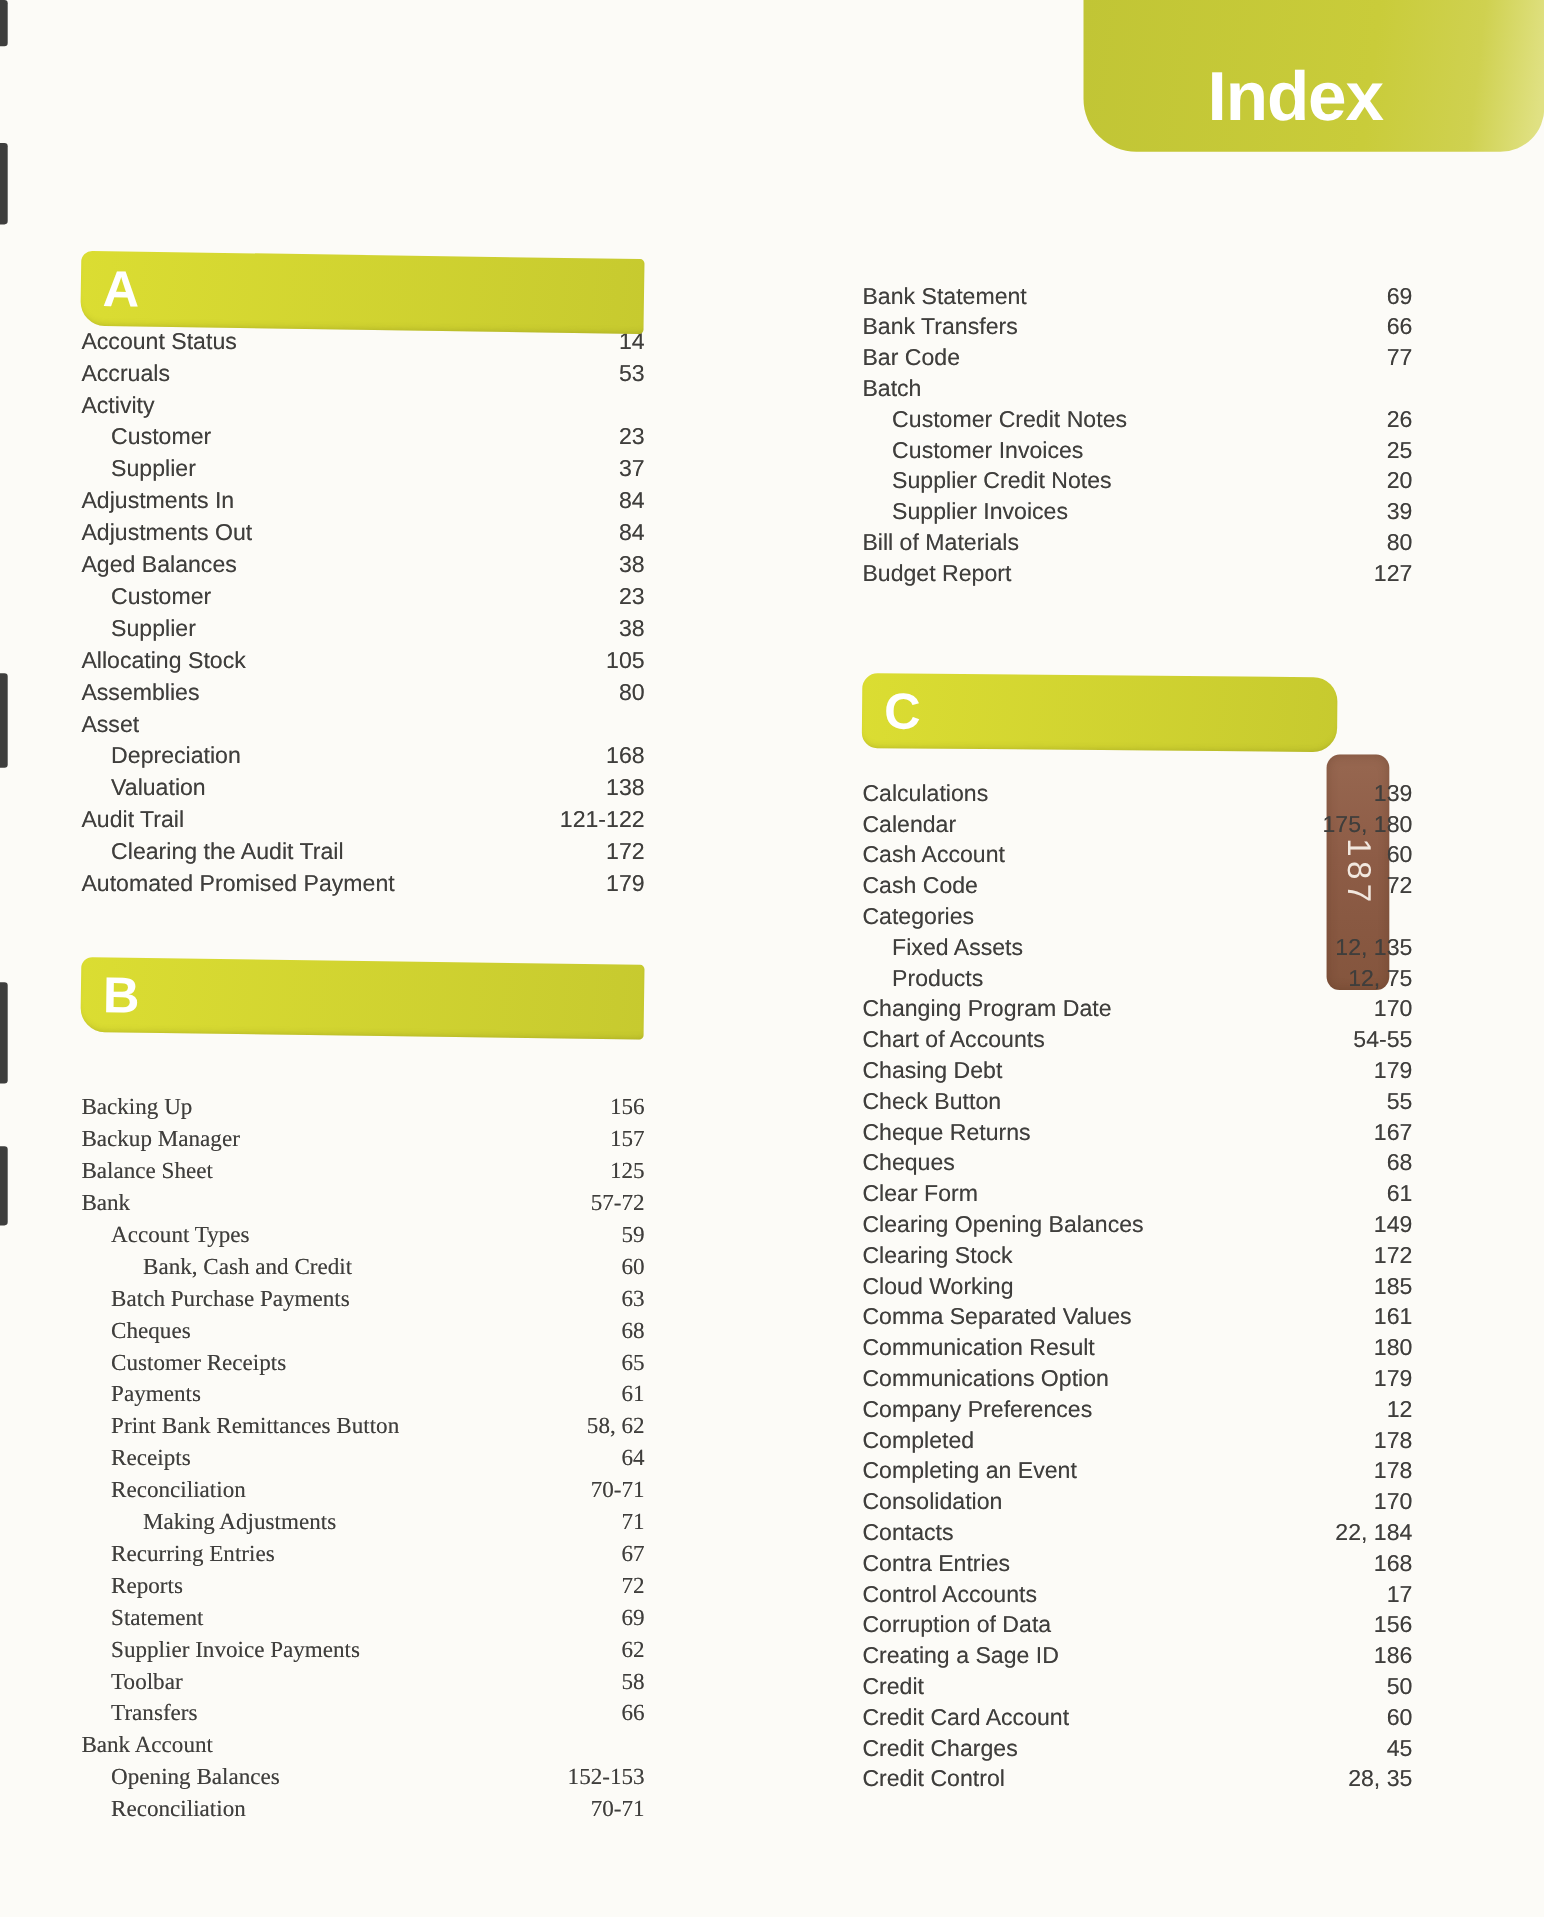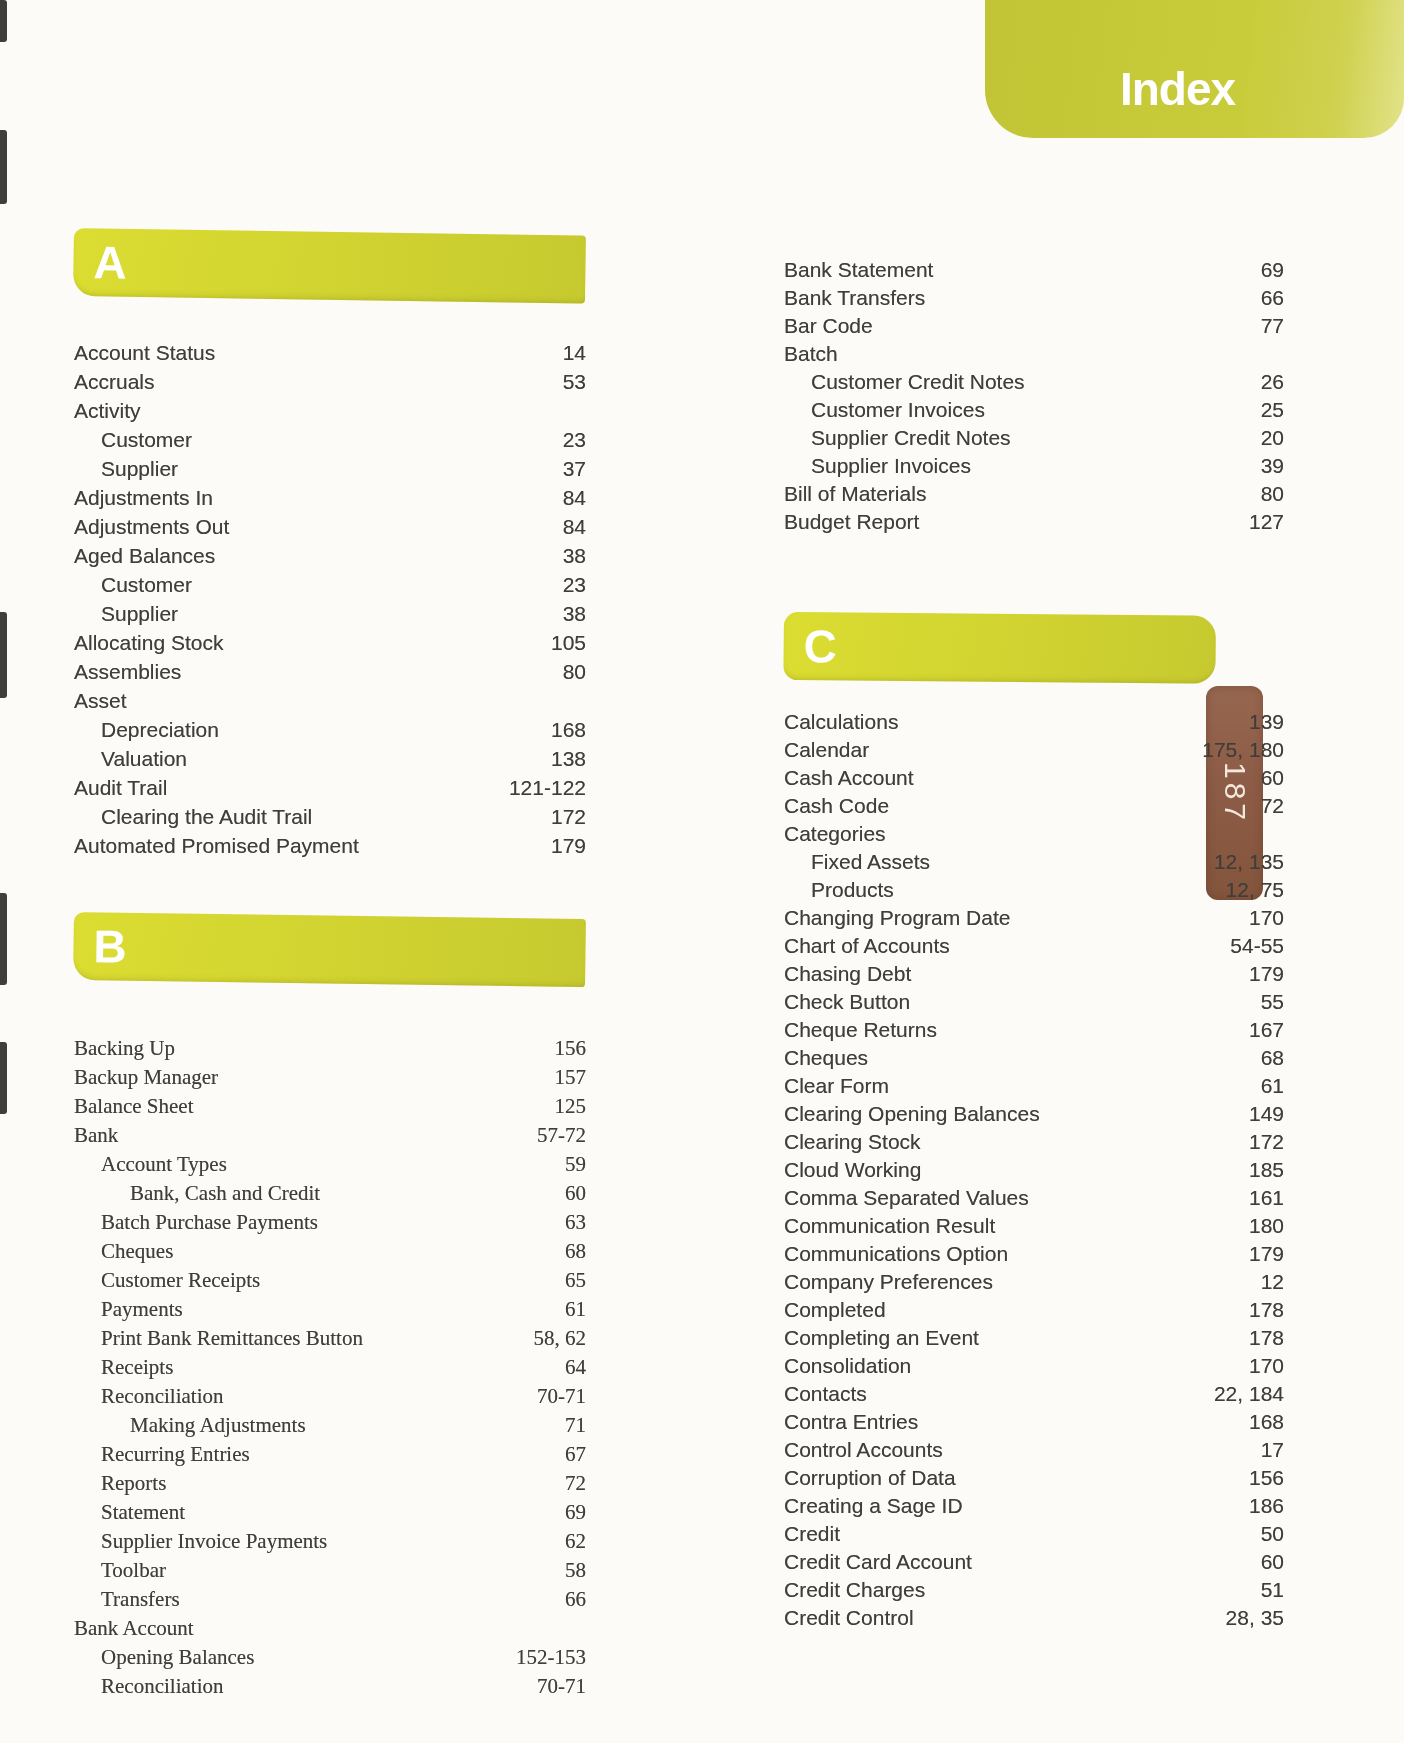--- a/index.html
+++ b/index.html
@@ -18,21 +18,21 @@
   .edge-mark.m4{top:1042px;height:72px;}
   
   .index-banner{
     position:absolute;left:985px;top:-6px;width:419px;height:144px;
     border-radius:0 0 40px 48px;
     background:linear-gradient(97deg,var(--indexBanner,#c1c535) 0%,#c9cc3a 62%,#cfd150 84%,#e0e183 98%);
     display:flex;align-items:center;justify-content:center;
     box-sizing:border-box;padding-right:34px;padding-top:10px;
   }
   .index-banner .title{
-    color:#fff;font-size:46px;font-weight:bold;letter-spacing:-1px;line-height:1;margin-top:35px;
+    color:#fff;font-size:63px;font-weight:bold;letter-spacing:-1px;line-height:1;margin-top:35px;
   }
   
   .page-tab{
     position:absolute;left:1206px;top:686px;width:57px;height:214px;
     border-radius:12px;
     background:linear-gradient(180deg,#976750 0%,var(--tab,#8d5c46) 45%,#84553d 100%);
     display:flex;align-items:center;justify-content:center;
     box-shadow:inset 0 0 10px rgba(60,30,15,.25);
   }
   .page-tab .num{
@@ -46,21 +46,21 @@
   .banner{
     background:linear-gradient(95deg,var(--bannerLight,#dbdd32) 0%,var(--bannerDark,#c7ca2f) 100%);
     height:68px;border-radius:10px 4px 4px 22px;
     display:flex;align-items:center;
     box-sizing:border-box;padding-left:20px;
     transform-origin:left top;
     box-shadow:inset 0 -5px 7px -5px rgba(125,125,20,.45);
   }
   .banner .letter{color:#fff;font-size:46px;font-weight:bold;line-height:1;}
   .sec-a .banner{margin-top:228px;transform:rotate(.85deg);}
-  .sec-a .rows{margin-top:42px;}
+  .sec-a .rows{}
   .sec-b .banner{margin-top:52px;transform:rotate(.8deg);}
   .sec-b .rows{margin-top:54px;font-family:Liberation Serif, serif;}
   .sec-bcont .rows{margin-top:256px;}
   .sec-c .banner{margin-top:76px;width:432px;border-radius:14px 22px 22px 14px;transform:rotate(.5deg);}
   .sec-c .rows{margin-top:28px;}
   
   .idx-row{
     display:flex;justify-content:space-between;align-items:baseline;
     font-size:21px;
     text-shadow:0 0 .5px rgba(63,62,60,.55);
@@ -440,21 +440,21 @@
         <div class="idx-row">
           <span class="lbl ind-0">Credit</span>
           <span class="pg">50</span>
         </div>
         <div class="idx-row">
           <span class="lbl ind-0">Credit Card Account</span>
           <span class="pg">60</span>
         </div>
         <div class="idx-row">
           <span class="lbl ind-0">Credit Charges</span>
-          <span class="pg">51</span>
+          <span class="pg">45</span>
         </div>
         <div class="idx-row">
           <span class="lbl ind-0">Credit Control</span>
           <span class="pg">28, 35</span>
         </div>
       </div>
   </div>
 </div>
 
 </body></html>

